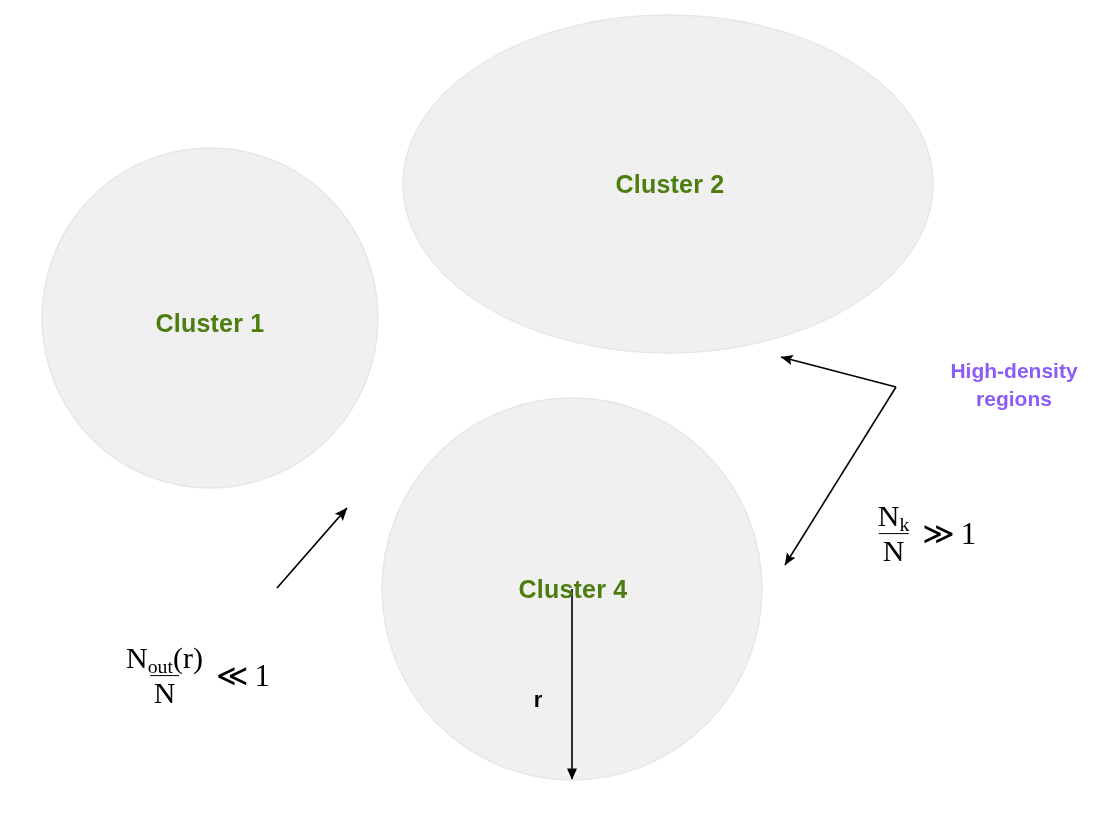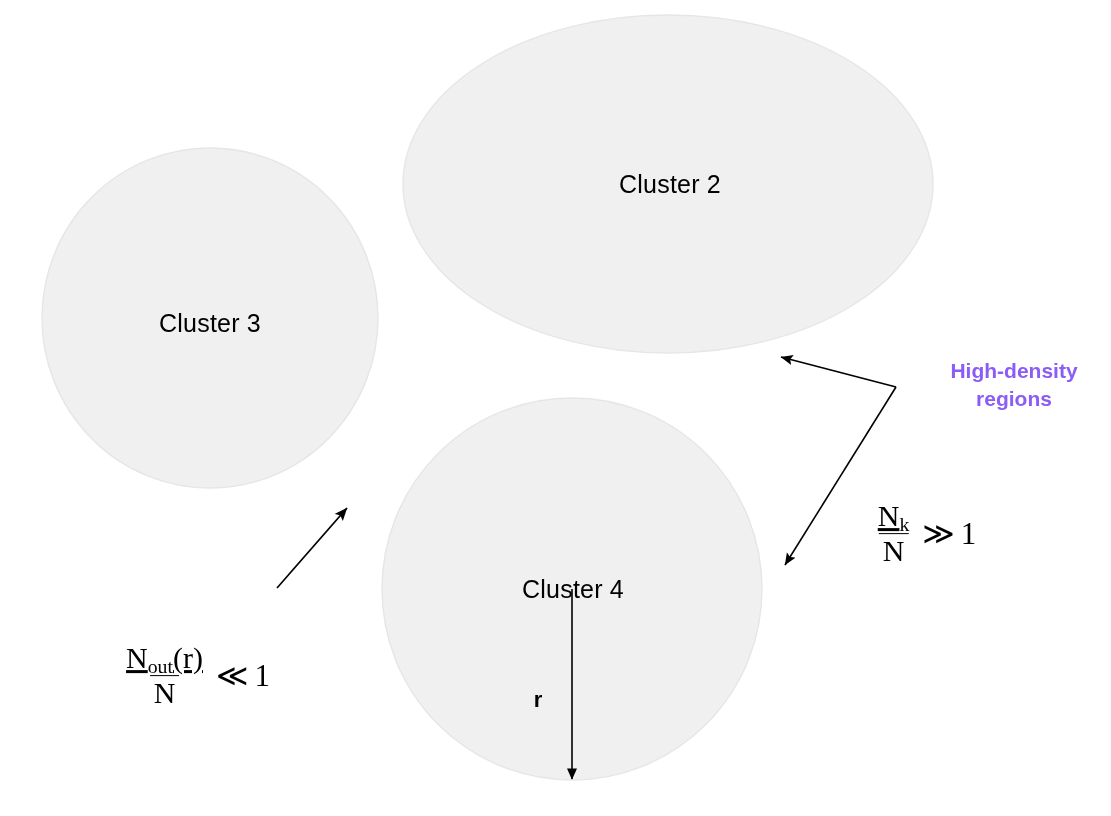--- a/index.html
+++ b/index.html
@@ -19,23 +19,23 @@
   }
   #vector-layer {
     position: absolute;
     left: 0;
     top: 0;
     width: 1111px;
     height: 816px;
   }
   .cluster-label {
     position: absolute;
-    color: #000000;
+    color: #4d7c0f;
     font-family: "Liberation Sans", sans-serif;
-    font-weight: normal;
+    font-weight: bold;
     font-size: 25px;
     white-space: nowrap;
     transform: translate(-50%, -50%);
     letter-spacing: 0.2px;
   }
   .annot-text {
     position: absolute;
     color: #8b5cf6;
     font-family: "Liberation Sans", sans-serif;
     font-weight: bold;
@@ -69,21 +69,20 @@
   }
   .frac {
     display: inline-flex;
     flex-direction: column;
     align-items: center;
     vertical-align: middle;
     line-height: 1.08;
   }
   .frac .num {
     padding: 0 4px 1px 4px;
-    text-decoration: underline;
   }
   .frac .den {
     padding: 1px 4px 0 4px;
     border-top: 1.6px solid #000;
   }
   .frac sub {
     font-size: 0.66em;
     vertical-align: baseline;
     position: relative;
     top: 0.25em;
@@ -117,21 +116,21 @@
     <ellipse id="shape-cluster-3" fill="#f0f0f0" stroke="#e6e6e6" stroke-width="1.4" cx="572" cy="589" rx="190" ry="191"></ellipse>
 
     <line id="arrow-separation" stroke="#000000" stroke-width="1.7" marker-end="url(#arrowhead)" x1="277" y1="588" x2="347" y2="508"></line>
 
     <line id="arrow-highdensity-top" stroke="#000000" stroke-width="1.6" marker-end="url(#arrowhead)" x1="896" y1="387" x2="781" y2="357"></line>
     <line id="arrow-highdensity-bottom" stroke="#000000" stroke-width="1.6" marker-end="url(#arrowhead)" x1="896" y1="387" x2="785" y2="565"></line>
 
     <line id="arrow-radius" stroke="#000000" stroke-width="1.6" marker-end="url(#arrowhead-fat)" x1="572" y1="589" x2="572" y2="779"></line>
   </svg>
 
-  <div class="cluster-label" id="label-cluster-1" style="left: 210px; top: 323px;">Cluster 3</div>
+  <div class="cluster-label" id="label-cluster-1" style="left: 210px; top: 323px;">Cluster 1</div>
   <div class="cluster-label" id="label-cluster-2" style="left: 670px; top: 184px;">Cluster 2</div>
   <div class="cluster-label" id="label-cluster-3" style="left: 573px; top: 589px;">Cluster 4</div>
 
 
   <div class="formula" id="formula-separation" style="left: 196px; top: 676px;">
     <span class="frac">
       <span class="num"><span>N</span><sub>out</sub><span>(r)</span></span>
       <span class="den">N</span>
     </span>
     <span class="rel">≪</span>

